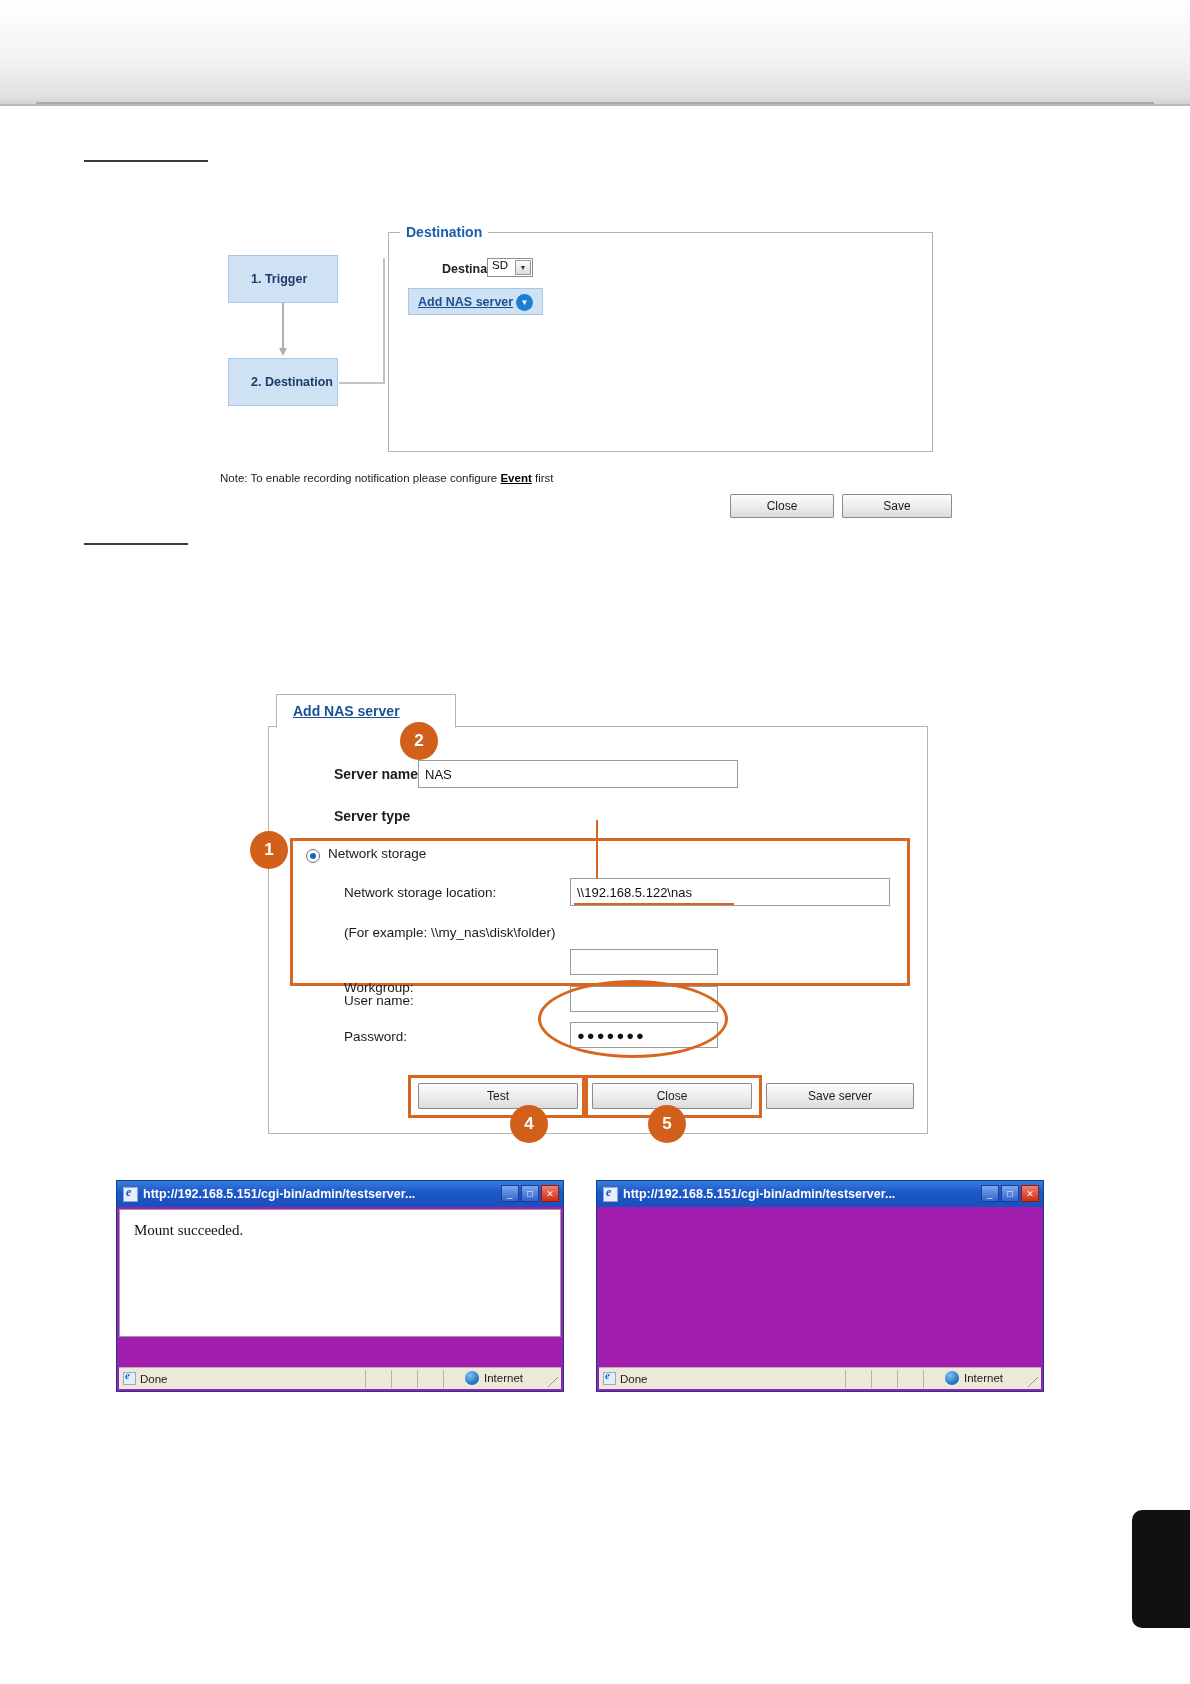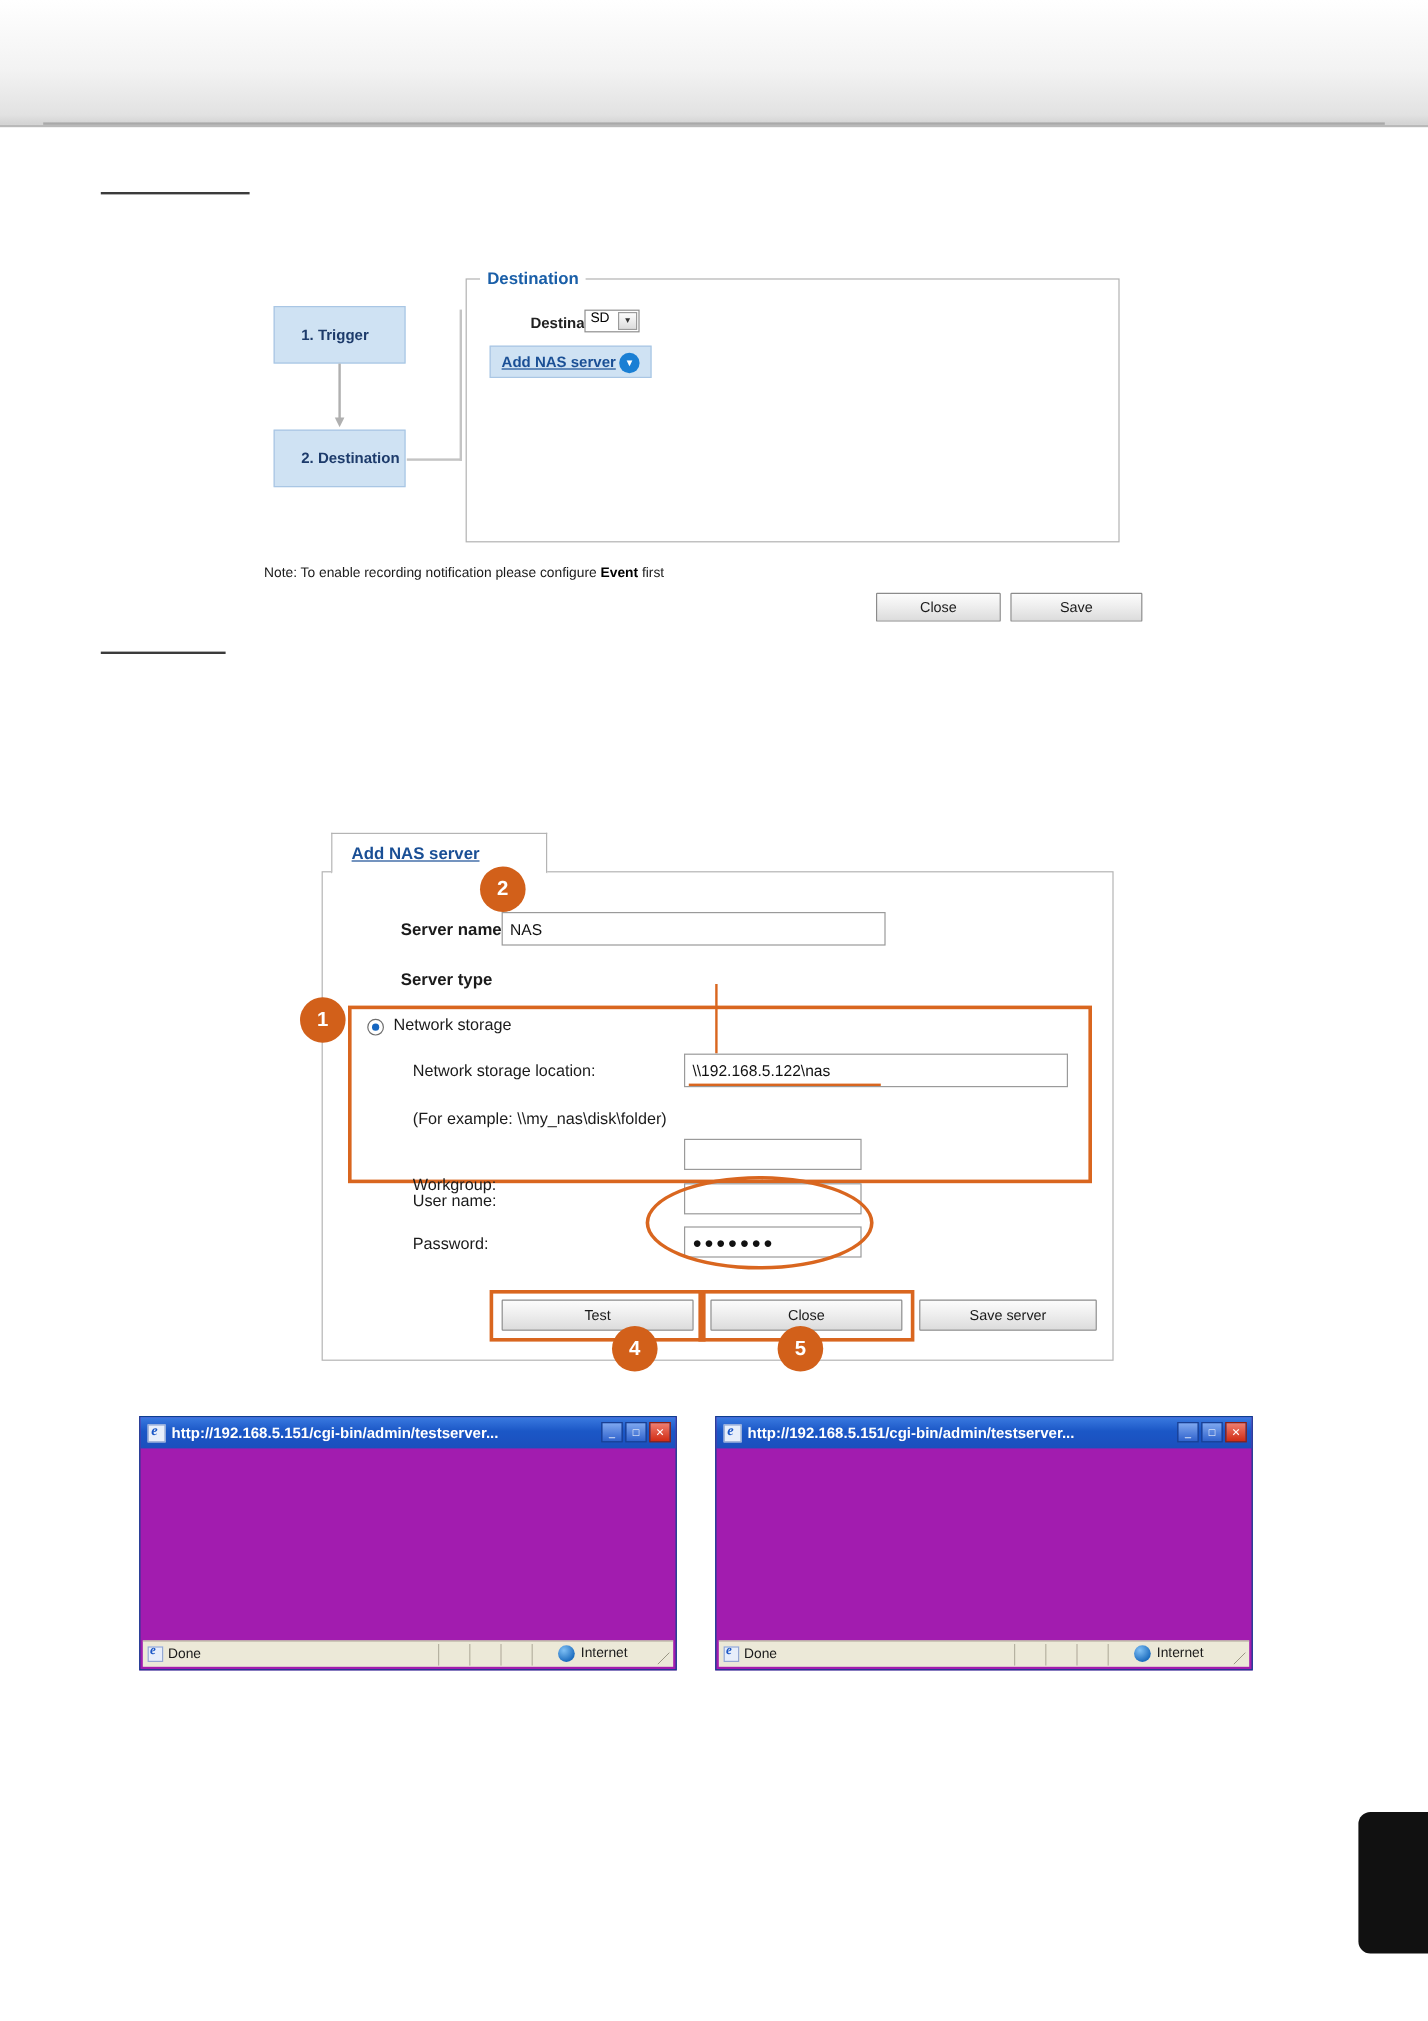--- a/index.html
+++ b/index.html
@@ -151,21 +151,21 @@
     color: #fff;
     font-size: 8px;
     display: flex; align-items: center; justify-content: center;
   }
   #note-line {
     position: absolute;
     left: 220px; top: 472px;
     font-size: 11.5px;
     color: #1b1b1b;
   }
-  #note-line .lnk { color: #000; font-weight: bold; }
+  #note-line .lnk { color: #000; text-decoration: underline; font-weight: bold; }
 
   
   .btn-grey {
     position: absolute;
     background: linear-gradient(to bottom,#fcfcfc 0%, #ededed 50%, #dcdcdc 100%);
     border: 1px solid #8b8b8b;
     font-size: 12px;
     color: #1b1b1b;
     display: flex;
     align-items: center;
@@ -550,20 +550,23 @@
       <span class="ie-btn">
           <span class="g">_</span>
         </span>
       <span class="ie-btn">
           <span class="g">□</span>
         </span>
       <span class="ie-btn close">
           <span class="g">✕</span>
         </span>
     </span>
+  </div>
+  <div class="ie-body">
+    <span class="msg">Mount succeeded.</span>
   </div>
   <div class="ie-status">
     <span class="sicon"></span>
     <span class="stext">Done</span>
     <span class="seg" style="left:246px"></span>
     <span class="seg" style="left:272px"></span>
     <span class="seg" style="left:298px"></span>
     <span class="seg" style="left:324px"></span>
     <span class="zone">
       <span class="globe"></span>

